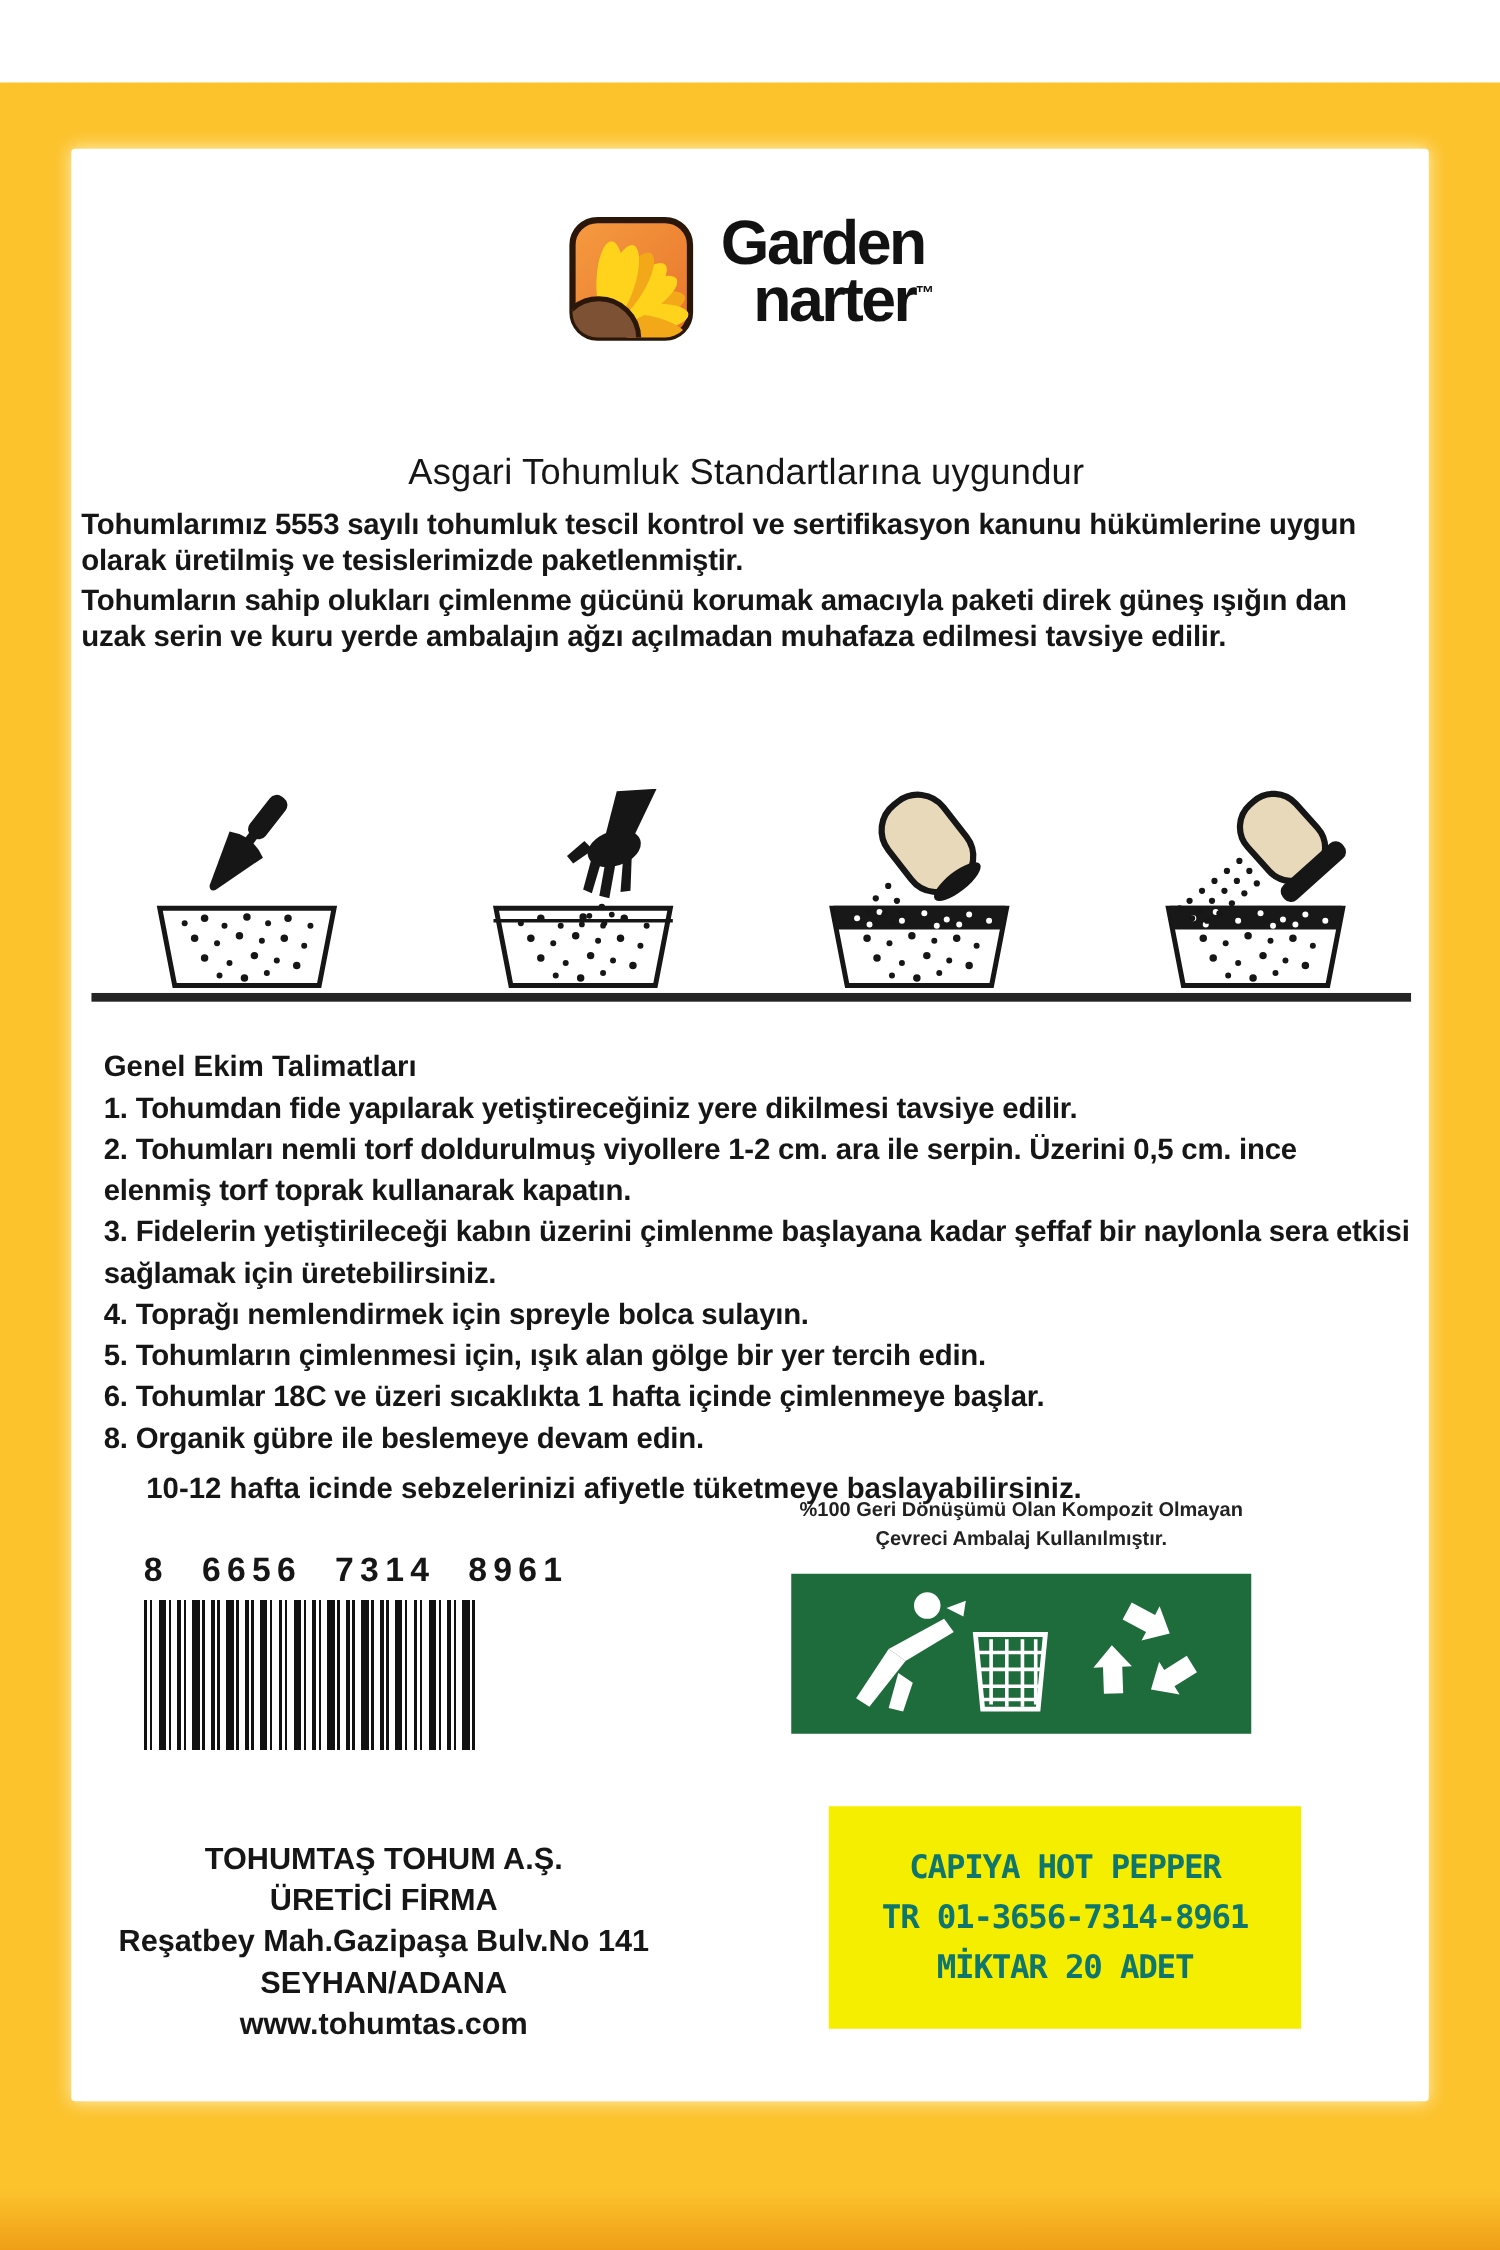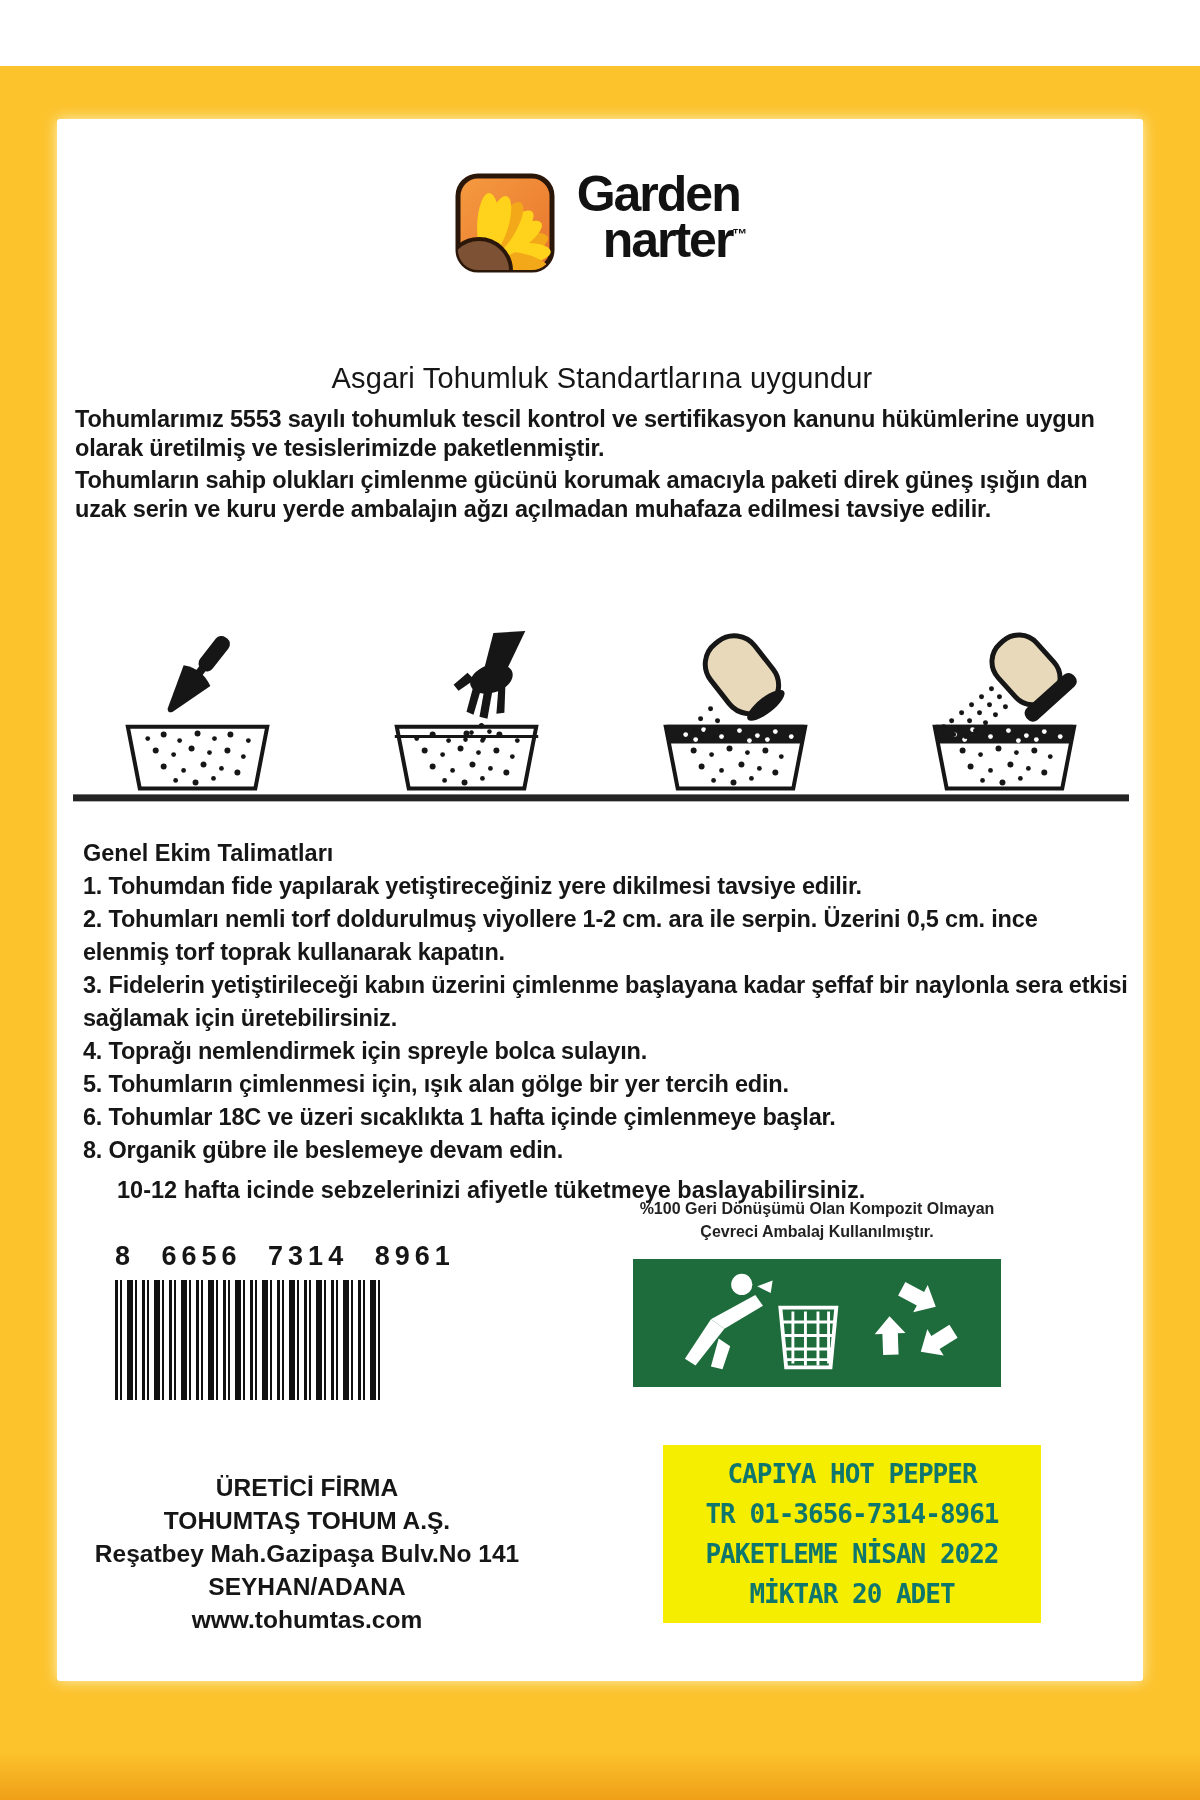--- a/index.html
+++ b/index.html
@@ -15,21 +15,21 @@
     position:absolute;left:57px;top:119px;width:1086px;height:1562px;
     background:#fff;border-radius:3px;box-shadow:0 0 14px rgba(255,255,230,.8);
   }
   
   .logo-row{position:absolute;top:52px;left:0;width:100%;display:flex;justify-content:center;gap:20px;}
   .logo-mark{width:104px;height:104px;flex:0 0 auto;}
   .logo-text{font-weight:bold;font-size:50px;line-height:.92;letter-spacing:-2px;color:#121212;text-align:left;}
   .logo-text .l2{margin-left:26px;}
   .tm{font-size:15px;vertical-align:super;letter-spacing:0;}
   
-  .standards{position:absolute;top:243px;left:18px;right:14px;}
+  .standards{position:absolute;top:243px;left:8px;right:14px;}
   .std-heading{text-align:center;font-size:29px;font-weight:normal;letter-spacing:.2px;margin:0 0 10px 0;}
   .std-par{font-size:23.5px;font-weight:bold;line-height:1.22;letter-spacing:-.2px;margin:0 0 4px 0;}
   
   .picto{position:absolute;top:512px;left:16px;right:14px;}
   .picto svg{width:100%;height:auto;display:block;}
   
   .instructions{position:absolute;top:718px;left:26px;right:14px;}
   .instr-heading{font-size:23.5px;font-weight:bold;line-height:33px;margin:0;}
   .instr-item{font-size:23.5px;font-weight:bold;line-height:33px;letter-spacing:-.2px;}
   .instr-footer{font-size:23.5px;font-weight:bold;line-height:33px;padding-left:34px;margin-top:7px;}
@@ -264,27 +264,26 @@
             </g>
           <g transform="rotate(240) translate(0,-30) rotate(28)">
               <polygon points="-16,-8 6,-8 6,-16 24,0 6,16 6,8 -16,8"></polygon>
             </g>
         </g>
       </svg>
     </div>
   </div>
 
   <div class="producer">
+      <div class="prod-line">TOHUMTAŞ TOHUM A.Ş.</div>
       <div class="prod-line">ÜRETİCİ FİRMA</div>
-      <div class="prod-line">TOHUMTAŞ TOHUM A.Ş.</div>
       <div class="prod-line">Reşatbey Mah.Gazipaşa Bulv.No 141</div>
       <div class="prod-line">SEYHAN/ADANA</div>
       <div class="prod-line">www.tohumtas.com</div>
     </div>
 
   <div class="product-box">
       <div class="info-line">CAPIYA HOT PEPPER</div>
       <div class="info-line">TR 01-3656-7314-8961</div>
-      <div class="info-line">PAKETLEME NİSAN 2022</div>
       <div class="info-line">MİKTAR 20 ADET</div>
     </div>
 
 </div>
 
 </body></html>

